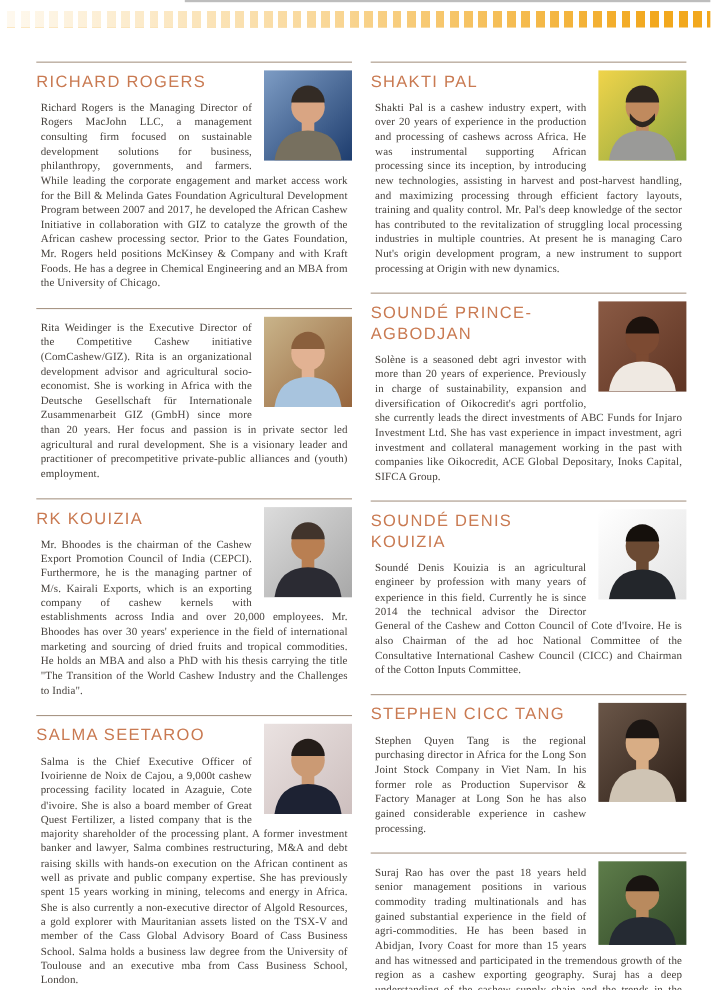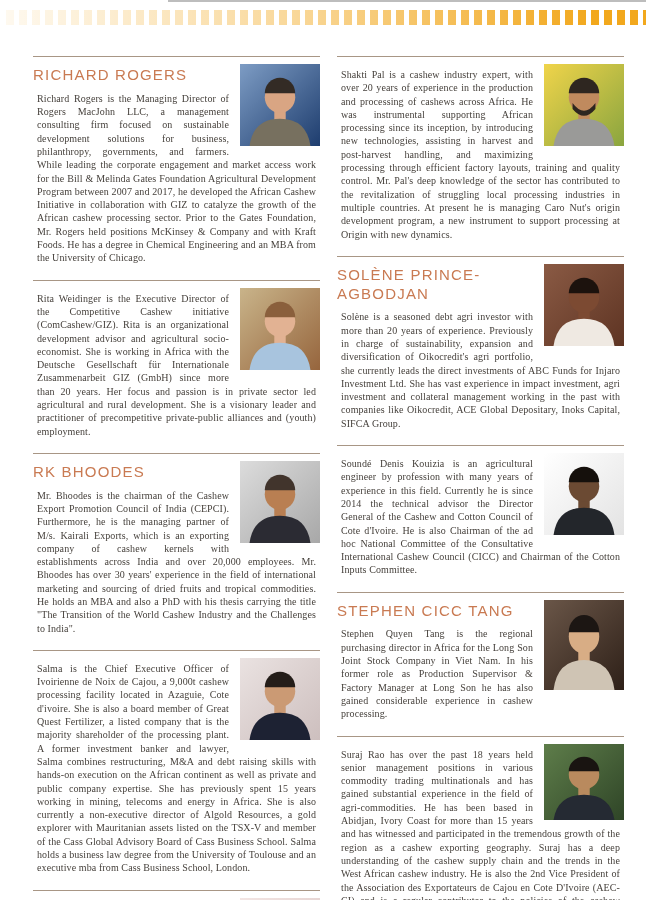--- a/index.html
+++ b/index.html
@@ -84,33 +84,34 @@
 
     <section class="bio">
       <div class="photo" style="--pbg1: #dcdcdc; --pbg2: #a8a8a8; --pskin: #b97f52; --phair: #41342c; --pshirt: #2b2b33;">
         <svg viewBox="0 0 84 84" preserveAspectRatio="none">
           <rect x="36" y="44" width="12" height="16" style="fill:var(--pskin)"></rect>
           <path d="M10 84 Q14 56 42 56 Q70 56 74 84 Z" style="fill:var(--pshirt)"></path>
           <circle cx="42" cy="34" r="16" style="fill:var(--pskin)"></circle>
           <path d="M26 30 A16 16 0 0 1 58 30 Z" style="fill:var(--phair)"></path>
         </svg>
       </div>
-      <h2>RK BHOODES</h2>
+      <h2>RK KOUIZIA</h2>
       <p class="bio-text">Mr. Bhoodes is the chairman of the Cashew Export Promotion Council of India (CEPCI). Furthermore, he is the managing partner of M/s. Kairali Exports, which is an exporting company of cashew kernels with establishments across India and over 20,000 employees. Mr. Bhoodes has over 30 years' experience in the field of international marketing and sourcing of dried fruits and tropical commodities. He holds an MBA and also a PhD with his thesis carrying the title "The Transition of the World Cashew Industry and the Challenges to India".</p>
     </section>
 
     <section class="bio">
       <div class="photo" style="--pbg1: #eae2e1; --pbg2: #cdbfbe; --pskin: #cb9a74; --phair: #241d19; --pshirt: #1d2233;">
         <svg viewBox="0 0 84 84" preserveAspectRatio="none">
           <rect x="36" y="44" width="12" height="16" style="fill:var(--pskin)"></rect>
           <path d="M10 84 Q14 56 42 56 Q70 56 74 84 Z" style="fill:var(--pshirt)"></path>
           <circle cx="42" cy="34" r="16" style="fill:var(--pskin)"></circle>
           <path d="M26 30 A16 16 0 0 1 58 30 Z" style="fill:var(--phair)"></path>
         </svg>
       </div>
+      <h2>SALMA SEETAROO</h2>
       <p class="bio-text">Salma is the Chief Executive Officer of Ivoirienne de Noix de Cajou, a 9,000t cashew processing facility located in Azaguie, Cote d'ivoire. She is also a board member of Great Quest Fertilizer, a listed company that is the majority shareholder of the processing plant. A former investment banker and lawyer, Salma combines restructuring, M&amp;A and debt raising skills with hands-on execution on the African continent as well as private and public company expertise. She has previously spent 15 years working in mining, telecoms and energy in Africa. She is also currently a non-executive director of Algold Resources, a gold explorer with Mauritanian assets listed on the TSX-V and member of the Cass Global Advisory Board of Cass Business School. Salma holds a business law degree from the University of Toulouse and an executive mba from Cass Business School, London.</p>
     </section>
 
     <section class="bio">
       <div class="photo" style="--pbg1: #f3e5e3; --pbg2: #dcc7c5; --pskin: #9c6744; --phair: #17110e; --pshirt: #32402e;">
         <svg viewBox="0 0 84 84" preserveAspectRatio="none">
           <rect x="36" y="44" width="12" height="16" style="fill:var(--pskin)"></rect>
           <path d="M10 84 Q14 56 42 56 Q70 56 74 84 Z" style="fill:var(--pshirt)"></path>
           <circle cx="42" cy="34" r="16" style="fill:var(--pskin)"></circle>
           <path d="M26 30 A16 16 0 0 1 58 30 Z" style="fill:var(--phair)"></path>
@@ -126,45 +127,47 @@
     <section class="bio">
       <div class="photo" style="--pbg1: #f0d44a; --pbg2: #8aa53f; --pskin: #c08a5e; --phair: #2e2620; --pshirt: #9a9a98;">
         <svg viewBox="0 0 84 84" preserveAspectRatio="none">
           <rect x="36" y="44" width="12" height="16" style="fill:var(--pskin)"></rect>
           <path d="M10 84 Q14 56 42 56 Q70 56 74 84 Z" style="fill:var(--pshirt)"></path>
           <circle cx="42" cy="34" r="16" style="fill:var(--pskin)"></circle>
           <path d="M26 30 A16 16 0 0 1 58 30 Z" style="fill:var(--phair)"></path>
           <path d="M30 40 Q42 56 54 40 L54 46 Q42 60 30 46 Z" style="fill:var(--phair)"></path>
         </svg>
       </div>
+      <h2>SHAKTI PAL</h2>
       <p class="bio-text">Shakti Pal is a cashew industry expert, with over 20 years of experience in the production and processing of cashews across Africa. He was instrumental supporting African processing since its inception, by introducing new technologies, assisting in harvest and post-harvest handling, and maximizing processing through efficient factory layouts, training and quality control. Mr. Pal's deep knowledge of the sector has contributed to the revitalization of struggling local processing industries in multiple countries. At present he is managing Caro Nut's origin development program, a new instrument to support processing at Origin with new dynamics.</p>
     </section>
 
     <section class="bio">
       <div class="photo" style="--pbg1: #8a5a44; --pbg2: #5e3423; --pskin: #7c4a32; --phair: #1c120d; --pshirt: #efe9e2;">
         <svg viewBox="0 0 84 84" preserveAspectRatio="none">
           <rect x="36" y="44" width="12" height="16" style="fill:var(--pskin)"></rect>
           <path d="M10 84 Q14 56 42 56 Q70 56 74 84 Z" style="fill:var(--pshirt)"></path>
           <circle cx="42" cy="34" r="16" style="fill:var(--pskin)"></circle>
           <path d="M26 30 A16 16 0 0 1 58 30 Z" style="fill:var(--phair)"></path>
         </svg>
       </div>
-      <h2>SOLÈNE PRINCE-AGBODJAN</h2>
+      <h2>SOUNDÉ PRINCE-AGBODJAN</h2>
       <p class="bio-text">Solène is a seasoned debt agri investor with more than 20 years of experience. Previously in charge of sustainability, expansion and diversification of Oikocredit's agri portfolio, she currently leads the direct investments of ABC Funds for Injaro Investment Ltd. She has vast experience in impact investment, agri investment and collateral management working in the past with companies like Oikocredit, ACE Global Depositary, Inoks Capital, SIFCA Group.</p>
     </section>
 
     <section class="bio">
       <div class="photo" style="--pbg1: #ffffff; --pbg2: #e3e3e3; --pskin: #6b4a33; --phair: #15100c; --pshirt: #23262b;">
         <svg viewBox="0 0 84 84" preserveAspectRatio="none">
           <rect x="36" y="44" width="12" height="16" style="fill:var(--pskin)"></rect>
           <path d="M10 84 Q14 56 42 56 Q70 56 74 84 Z" style="fill:var(--pshirt)"></path>
           <circle cx="42" cy="34" r="16" style="fill:var(--pskin)"></circle>
           <path d="M26 30 A16 16 0 0 1 58 30 Z" style="fill:var(--phair)"></path>
         </svg>
       </div>
+      <h2>SOUNDÉ DENIS KOUIZIA</h2>
       <p class="bio-text">Soundé Denis Kouizia is an agricultural engineer by profession with many years of experience in this field. Currently he is since 2014 the technical advisor the Director General of the Cashew and Cotton Council of Cote d'Ivoire. He is also Chairman of the ad hoc National Committee of the Consultative International Cashew Council (CICC) and Chairman of the Cotton Inputs Committee.</p>
     </section>
 
     <section class="bio">
       <div class="photo tall" style="--pbg1: #6a5648; --pbg2: #2e2018; --pskin: #d8ad85; --phair: #1c1613; --pshirt: #cfc4b4;">
         <svg viewBox="0 0 84 84" preserveAspectRatio="none">
           <rect x="36" y="44" width="12" height="16" style="fill:var(--pskin)"></rect>
           <path d="M10 84 Q14 56 42 56 Q70 56 74 84 Z" style="fill:var(--pshirt)"></path>
           <circle cx="42" cy="34" r="16" style="fill:var(--pskin)"></circle>
           <path d="M26 30 A16 16 0 0 1 58 30 Z" style="fill:var(--phair)"></path>

